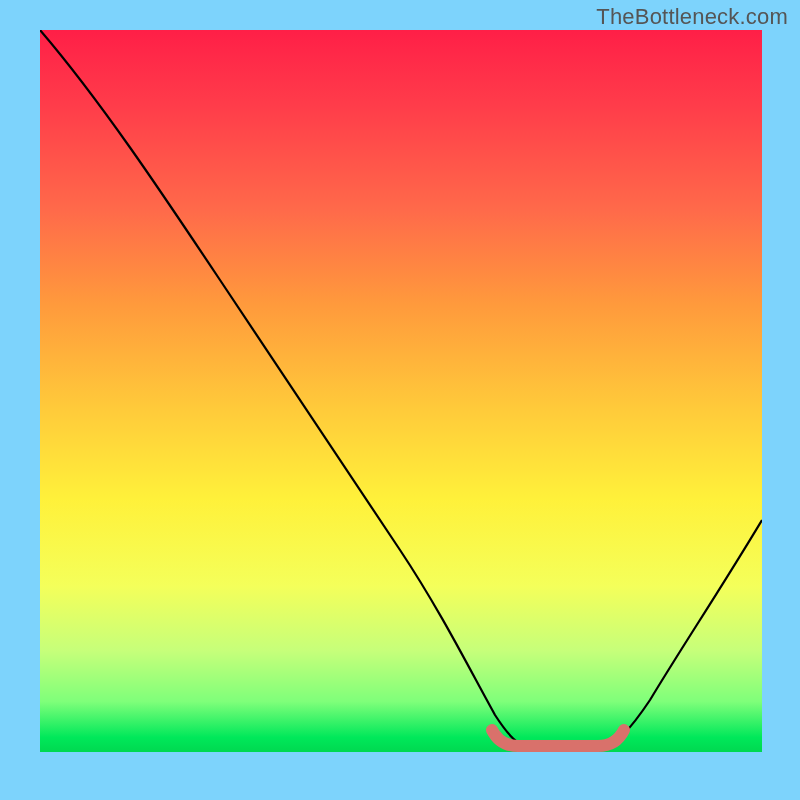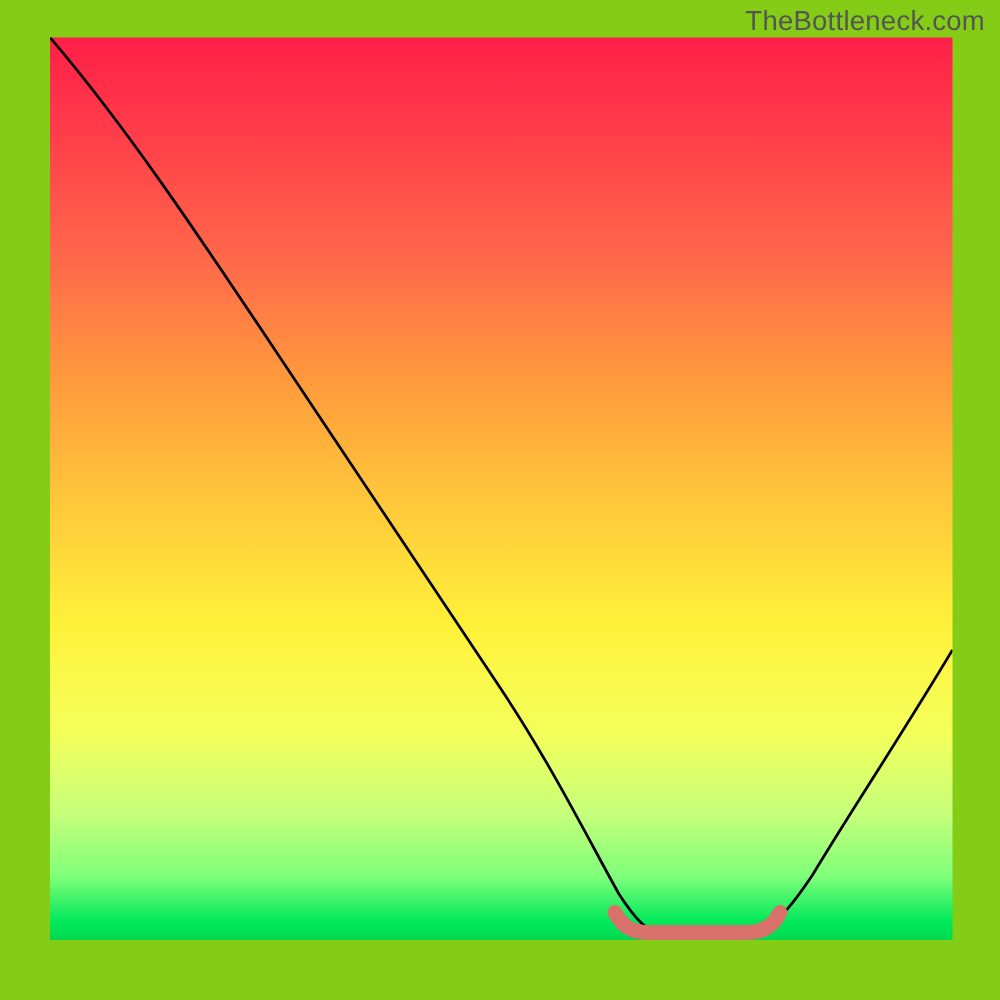--- a/index.html
+++ b/index.html
@@ -10,21 +10,21 @@
     background: #000;
     overflow: hidden;
     font-family: Arial, Helvetica, sans-serif;
   }
   .frame {
     position: absolute;
     left: 0;
     top: 0;
     width: 800px;
     height: 800px;
-    background: #84cc16;
+    background: #7dd3fc;
   }
   .plot {
     position: absolute;
     left: 40px;
     top: 30px;
     width: 722px;
     height: 722px;
     background: linear-gradient(
       to bottom,
       #ff1f47 0%,

